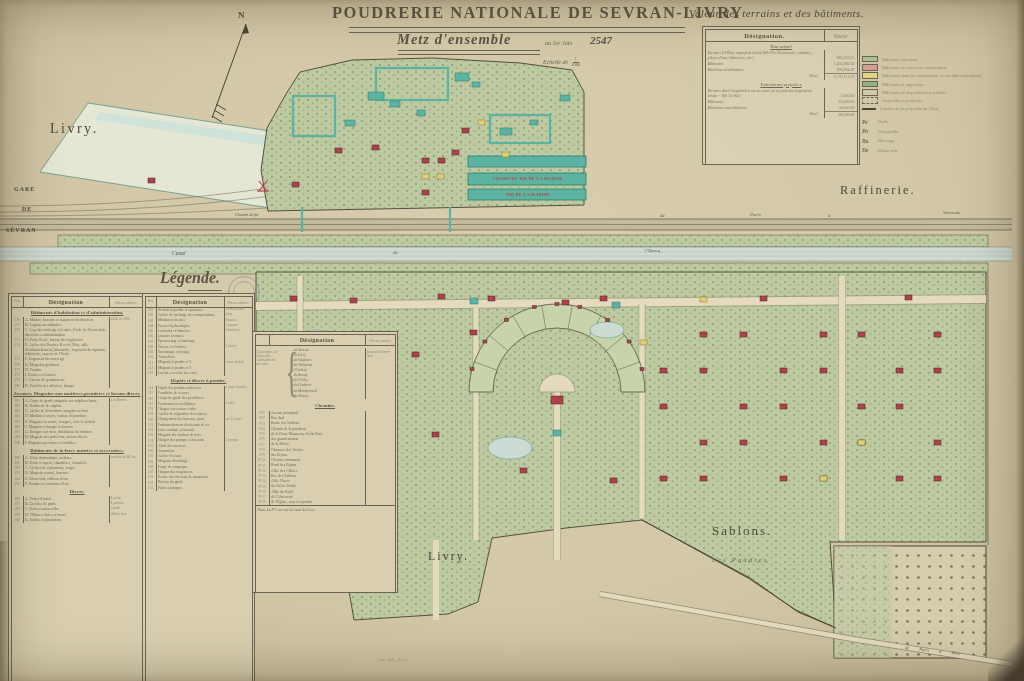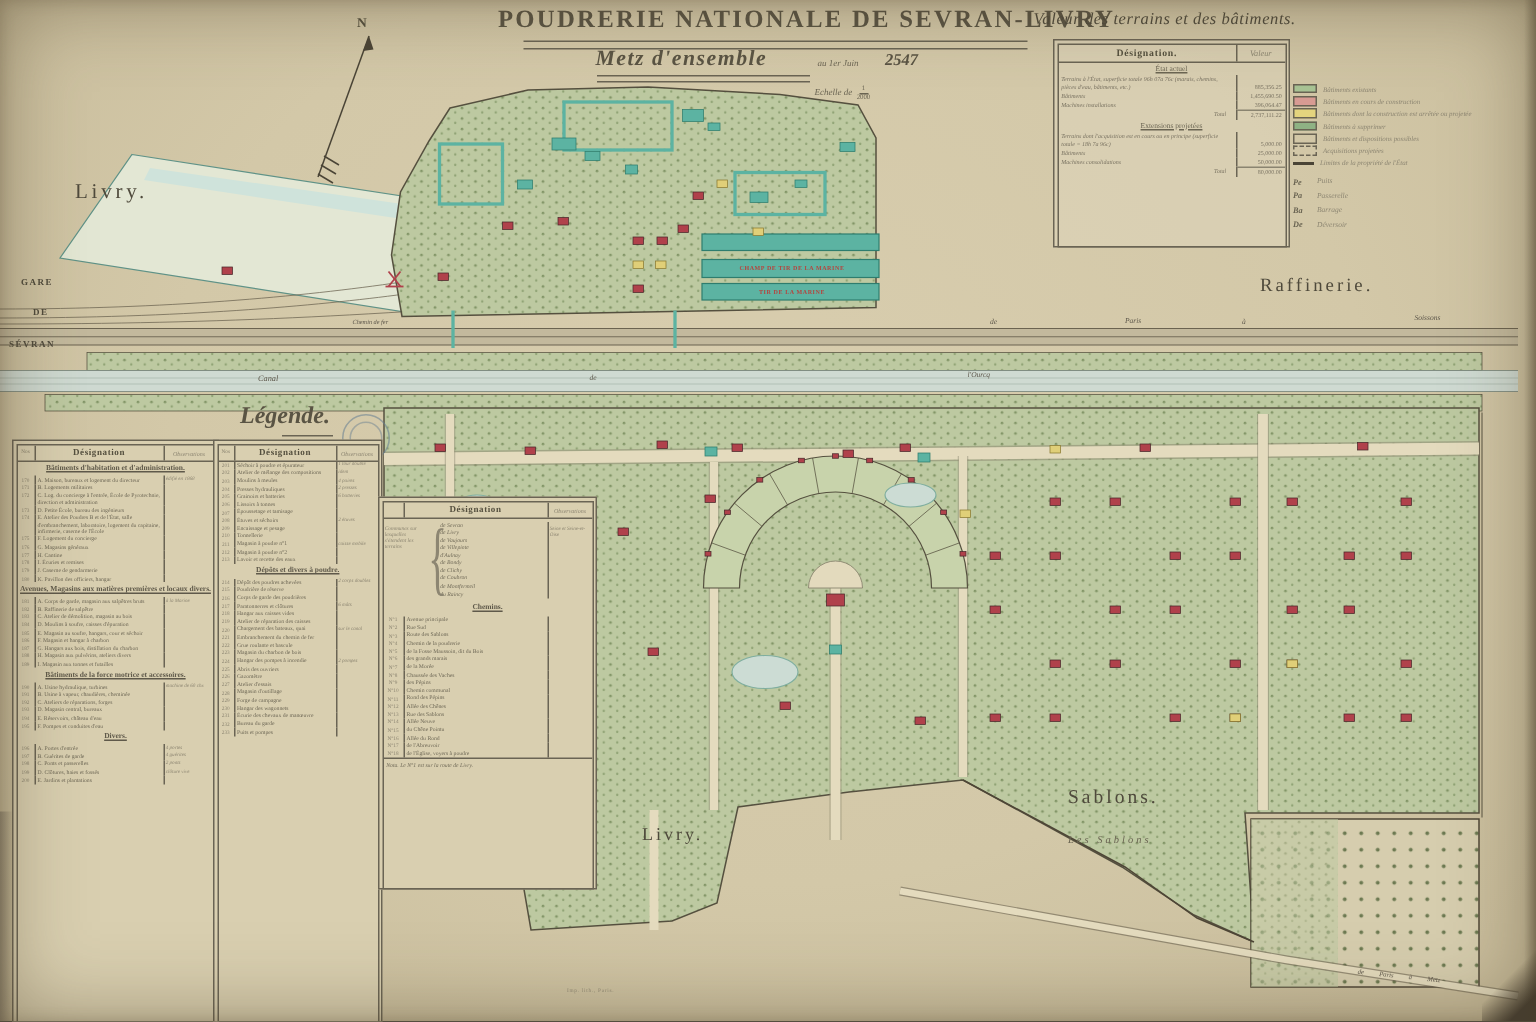--- a/index.html
+++ b/index.html
@@ -407,21 +407,21 @@
       <div class="abbrev">
         <div class="acode">De</div>
         <div class="albl">Déversoir</div>
       </div>
     </div>
 
   <div class="t pl-sevran">Livry.</div>
   <div class="t pl-villepinte">Raffinerie.</div>
   <div class="t pl-livry">Livry.</div>
   <div class="t pl-vaujours">Sablons.</div>
-  <div class="t pl-sablons">Les Sablons</div>
+  <div class="t pl-sablons">Les Poudres</div>
   <div class="t gare" style="left:14px;top:186px;">GARE</div>
   <div class="t gare" style="left:22px;top:206px;">DE</div>
   <div class="t gare" style="left:6px;top:227px;">SÉVRAN</div>
   <div class="t rail-lbl" style="left:235px;top:212px;font-size:4.2px;">Chemin de fer</div>
   <div class="t rail-lbl" style="left:660px;top:213px;">de</div>
   <div class="t rail-lbl" style="left:750px;top:212px;">Paris</div>
   <div class="t rail-lbl" style="left:828px;top:213px;">à</div>
   <div class="t rail-lbl" style="left:943px;top:210px;">Soissons</div>
   <div class="t canal-lbl" style="left:172px;top:250px;font-size:5.5px;">Canal</div>
   <div class="t canal-lbl" style="left:393px;top:250px;">de</div>

